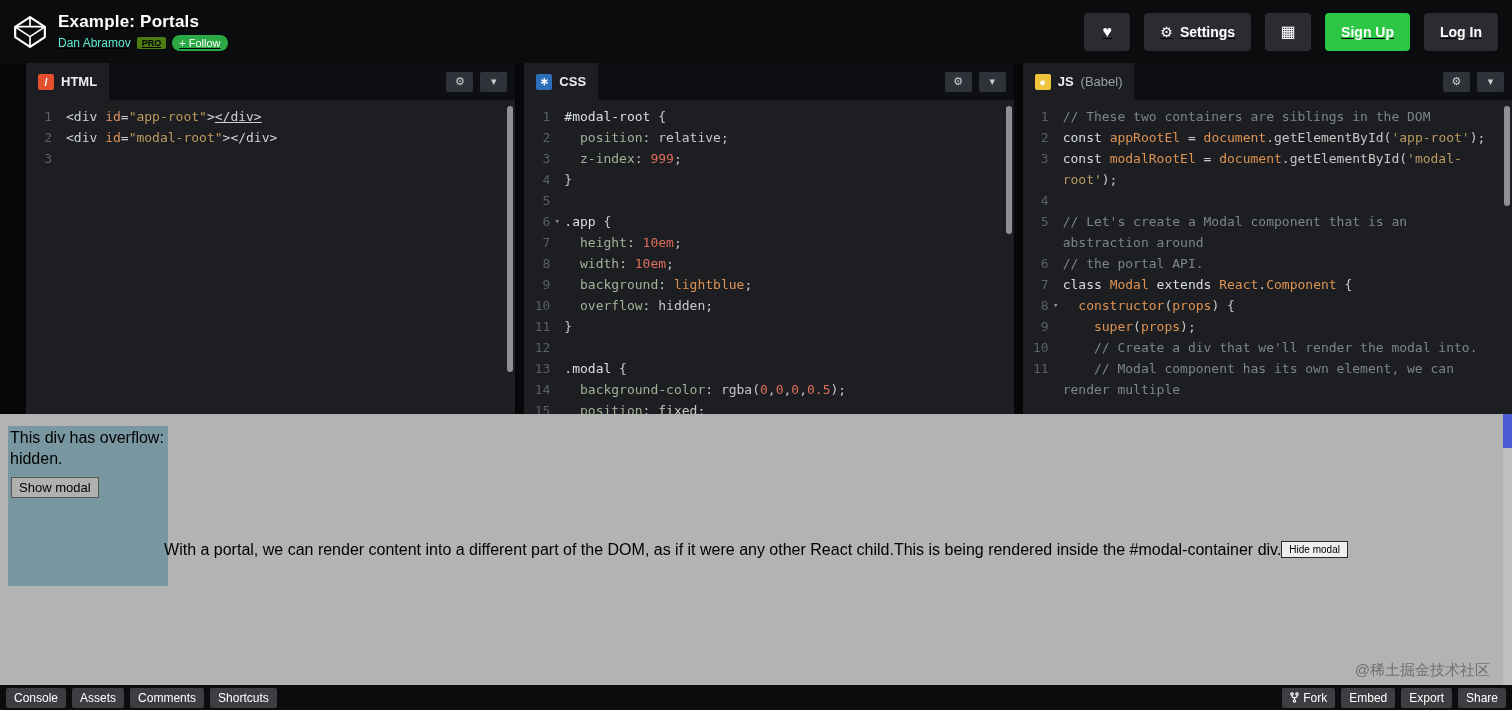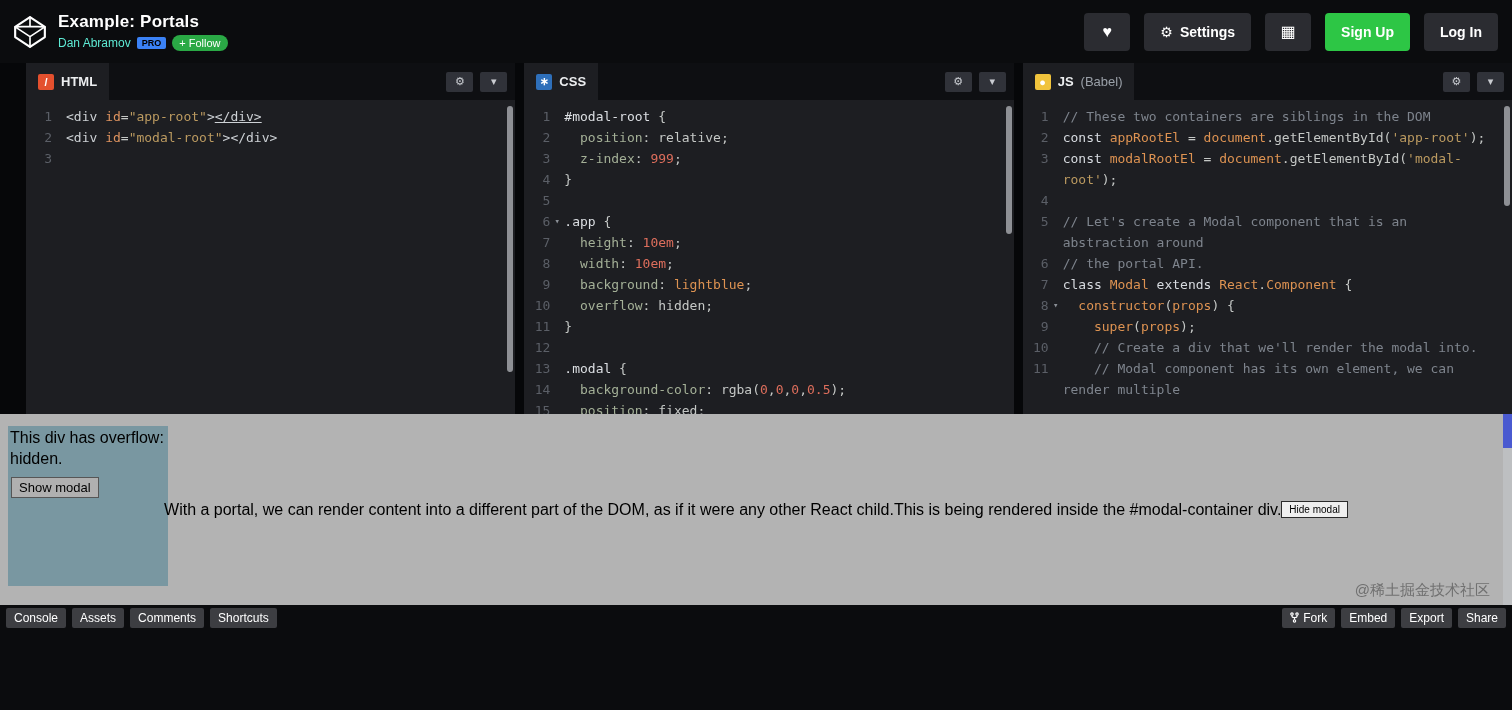--- a/index.html
+++ b/index.html
@@ -1,27 +1,27 @@
 <!DOCTYPE html>
 <html><head>
 <meta charset="utf-8">
 <style>
   * { box-sizing: border-box; margin: 0; padding: 0; }
   html,body { width:1512px; height:710px; overflow:hidden; background:#0b0c0e;
               font-family:"Liberation Sans", sans-serif; }
   button { border:none; cursor:pointer; font-family:"Liberation Sans", sans-serif; }
 
   
-  .header { height:63px; display:flex; align-items:center; padding:0 14px 0 10px; background:#0b0c0e; }
+  .header { height:63px; display:flex; align-items:center; padding:0 14px 0 10px; background:#0b0c0e;text-decoration:underline; }
   .logo { width:40px; display:flex; align-items:center; justify-content:center; }
   .title-block { margin-left:8px; }
   .pen-title { font-size:17px; font-weight:bold; color:#ffffff; letter-spacing:.2px; }
   .author-row { display:flex; align-items:center; gap:6px; margin-top:3px; }
   .author { font-size:12px; color:#5eead4; }
-  .pro { background:#3b82f6; color:#000; font-size:9px; font-weight:bold; padding:1px 5px; border-radius:2px; }
+  .pro { background:#4d7c0f; color:#000; font-size:9px; font-weight:bold; padding:1px 5px; border-radius:2px; }
   .follow { background:#2aa945; color:#fff; font-size:11px; padding:2px 7px; border-radius:8px; }
   .header-right { margin-left:auto; display:flex; gap:14px; align-items:center; }
   .hbtn { background:#2b2c31; color:#fff; height:38px; border-radius:4px; display:flex; align-items:center;
           justify-content:center; font-size:14px; font-weight:bold; padding:0 16px; gap:7px; }
   .icon-btn { width:46px; padding:0; font-size:16px; font-weight:normal; }
   .signup { background:#2dc645; }
   .login  { background:#2b2c31; }
   .gear-glyph { font-size:14px; font-weight:normal; }
 
   
@@ -48,21 +48,21 @@
   .tk-id  { color:#de9352; } .tk-num { color:#dd6e5c; }
   .tk-cmt { color:#7e848d; } .tk-prop { color:#a4b097; }
   .tk-sel { color:#dcdfe3; } .tk-val { color:#c5c8c6; }
   .tk-u { text-decoration:underline; }
   .sb-thumb { position:absolute; right:2px; top:6px; width:6px; border-radius:3px; background:#8e9095; }
   .panel-html .sb-thumb { height:266px; }
   .panel-css  .sb-thumb { height:128px; }
   .panel-js   .sb-thumb { height:100px; }
 
   
-  .preview { position:relative; height:191px; background:#b3b3b3; overflow:hidden; }
+  .preview { position:relative; height:271px; background:#b3b3b3; overflow:hidden; }
   .app-box { position:absolute; left:8px; top:12px; width:160px; height:160px; background:#7997a1;
              color:#000; font-size:16px; line-height:1.3; padding:2px 0 0 2px; }
   .show-btn { display:block; margin:7px 0 0 1px; font-size:13px; background:#b0b0b0;
               border:1px solid #565656; color:#000; padding:2px 7px; }
   .modal-row { position:absolute; left:0; top:0; right:0; bottom:0; display:flex; align-items:center;
                justify-content:center; font-size:16px; color:#000; }
   .hide-btn { margin-left:0; font-size:10px; background:#efefef; border:1px solid #2b2b2b;
               color:#000; padding:2px 7px; }
   .preview-scroll-track { position:absolute; right:0; top:0; width:9px; height:100%; background:#bdbfc1; }
   .preview-scroll-thumb { position:absolute; right:0; top:0; width:9px; height:34px; background:#4a5ad0; }

